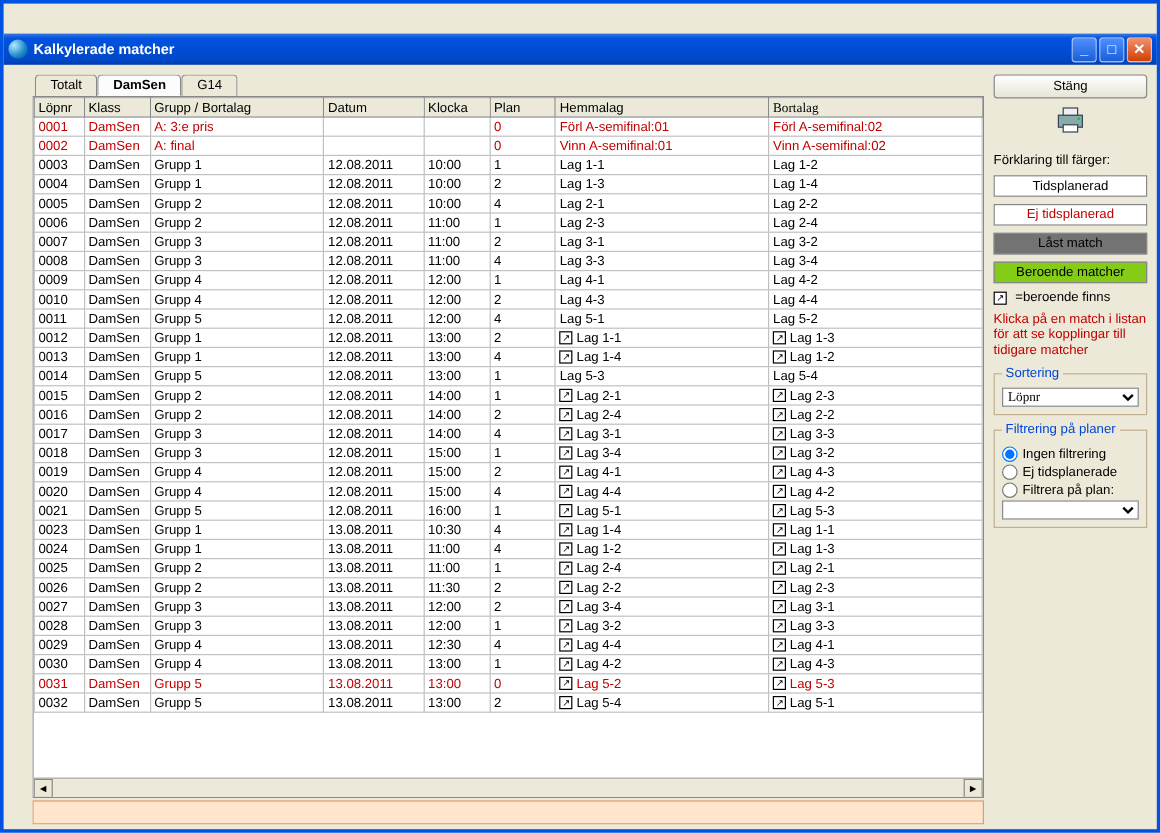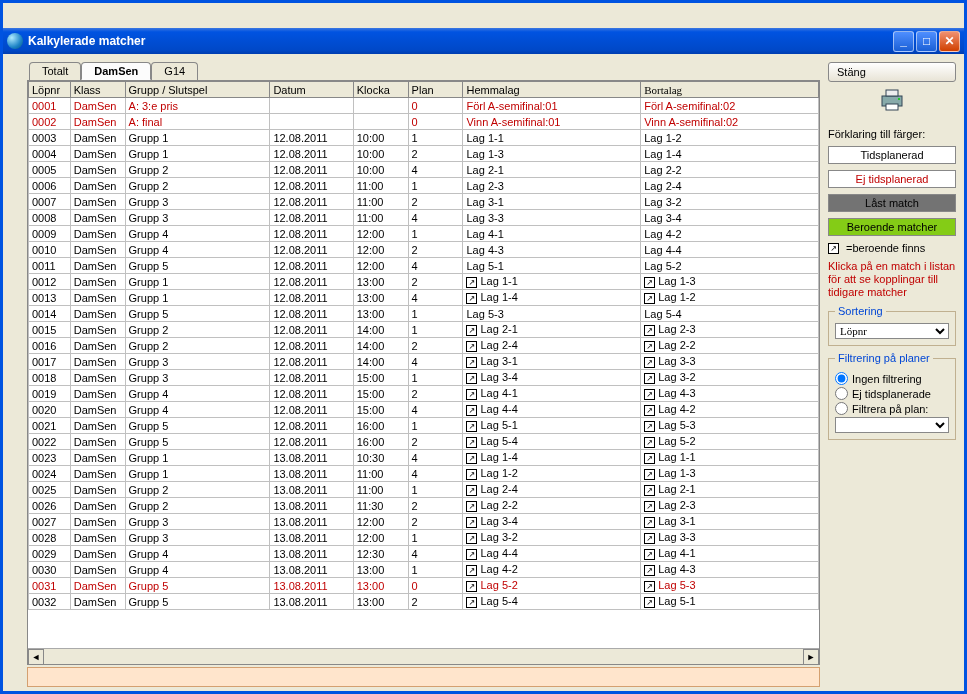--- a/index.html
+++ b/index.html
@@ -156,21 +156,21 @@
 .right {
   width: 128px;
   display: flex;
   flex-direction: column;
   gap: 6px;
 }
 .btn {
   border: 1px solid #888;
   background: linear-gradient(to bottom, #fff, #e8e4d6);
   padding: 3px 8px;
-  text-align: left;
+  text-align: center;
   border-radius: 3px;
   cursor: default;
 }
 .printer {
   text-align: center;
   font-size: 22px;
 }
 .legend-title { font-size: 11px; margin-top: 4px; }
 .legend-box {
   border: 1px solid #888;
@@ -220,21 +220,21 @@
           <div class="tab active">DamSen</div>
           <div class="tab">G14</div>
         </div>
       <div class="grid-container">
         <div class="grid-scroll">
           <table id="grid">
             <thead>
                 <tr id="head-row">
                   <th style="width: 38px;">Löpnr</th>
                   <th style="width: 50px;">Klass</th>
-                  <th style="width: 132px;">Grupp / Slutspel</th>
+                  <th style="width: 132px;">Grupp / Bortalag</th>
                   <th style="width: 76px;">Datum</th>
                   <th style="width: 50px;">Klocka</th>
                   <th style="width: 50px;">Plan</th>
                   <th style="width: 162px;">Hemmalag</th>
                   <th style="width: 162px; font-family: Liberation Serif, serif;">Bortalag</th>
                 </tr>
               </thead>
             <tbody id="body">
                 <tr class="red">
                   <td>0001</td>
@@ -438,30 +438,20 @@
                 </tr>
                 <tr>
                   <td>0021</td>
                   <td>DamSen</td>
                   <td>Grupp 5</td>
                   <td>12.08.2011</td>
                   <td>16:00</td>
                   <td>1</td>
                   <td><span class="dep-icon"></span>Lag 5-1</td>
                   <td><span class="dep-icon"></span>Lag 5-3</td>
-                </tr>
-                <tr>
-                  <td>0022</td>
-                  <td>DamSen</td>
-                  <td>Grupp 5</td>
-                  <td>12.08.2011</td>
-                  <td>16:00</td>
-                  <td>2</td>
-                  <td><span class="dep-icon"></span>Lag 5-4</td>
-                  <td><span class="dep-icon"></span>Lag 5-2</td>
                 </tr>
                 <tr>
                   <td>0023</td>
                   <td>DamSen</td>
                   <td>Grupp 1</td>
                   <td>13.08.2011</td>
                   <td>10:30</td>
                   <td>4</td>
                   <td><span class="dep-icon"></span>Lag 1-4</td>
                   <td><span class="dep-icon"></span>Lag 1-1</td>

